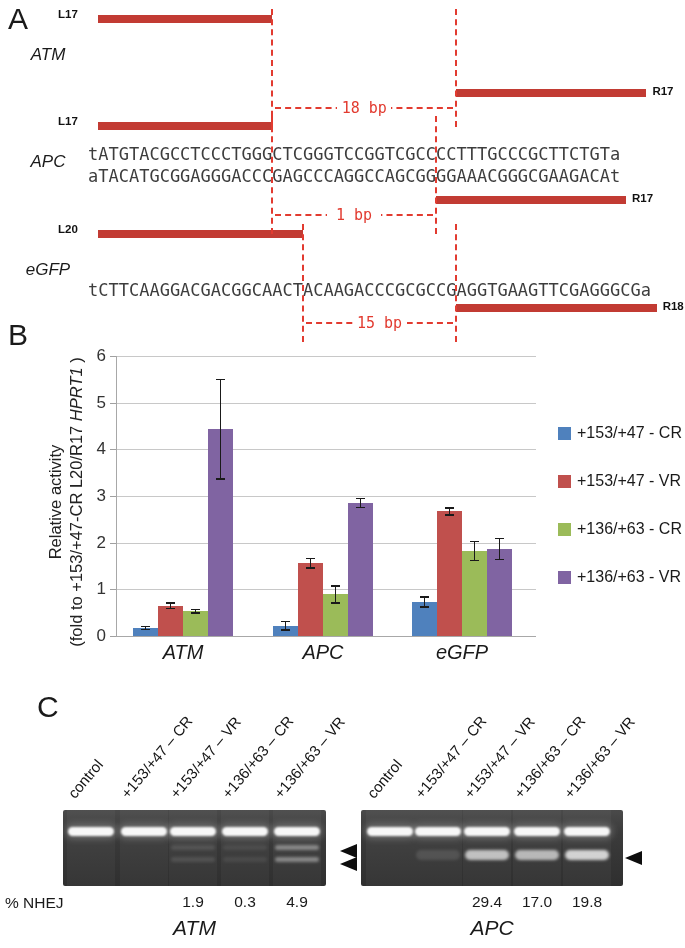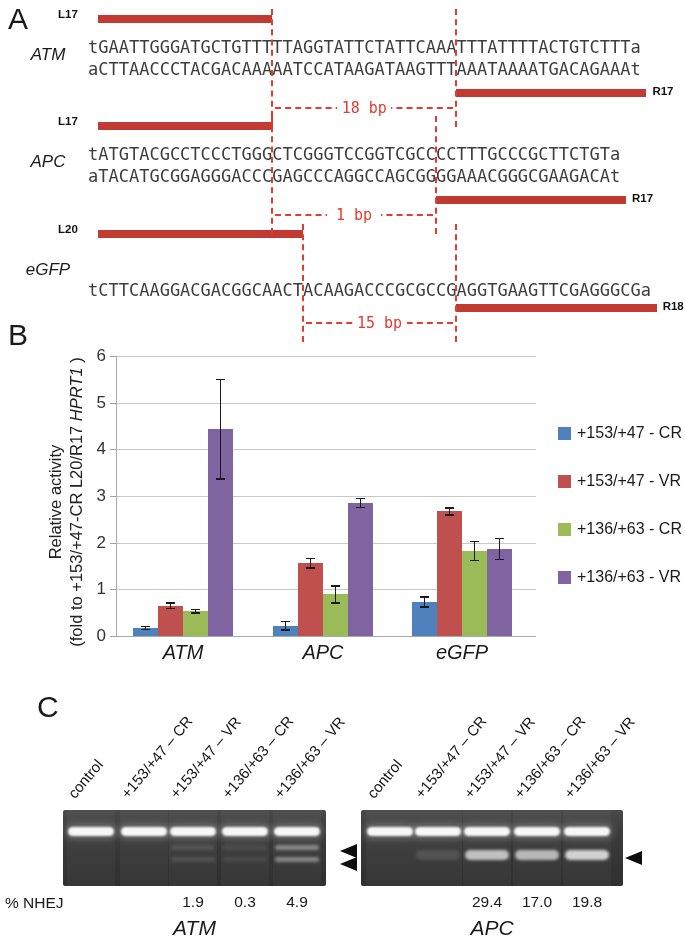--- a/index.html
+++ b/index.html
@@ -38,22 +38,20 @@
 <body>
 
 <div class="fig">
   <div class="pletter" style="left:8px;top:2px">A</div>
   <div class="pletter" style="left:8px;top:318px">B</div>
   <div class="pletter" style="left:37px;top:690px">C</div>
   <div id="pa" class="fig">
       <div class="gene-ital" style="left: 16px; top: 45px; width: 64px; text-align: center;">ATM</div>
       <div class="primer" style="left: 58px; top: 8px;">L17</div>
       <div class="abs" style="left: 98.23px; top: 15px; width: 173.91px; height: 8px; background: rgb(194, 59, 51);"></div>
-      <div class="seq" style="left: 88px; top: 37px;">tGAATTGGGATGCTGTTTTTAGGTATTCTATTCAAATTTATTTTACTGTCTTTa</div>
-      <div class="seq" style="left: 88px; top: 59px;">aCTTAACCCTACGACAAAAATCCATAAGATAAGTTTAAATAAAATGACAGAAAt</div>
       <div class="abs" style="left: 456.28px; top: 89px; width: 190.14px; height: 8px; background: rgb(194, 59, 51);"></div>
       <div class="primer" style="left: 652.42px; top: 85px;">R17</div>
       <div class="vdash" style="left: 271.14px; top: 9px; height: 118px;"></div>
       <div class="vdash" style="left: 455.28px; top: 9px; height: 118px;"></div>
       <div class="hdash" style="left: 275.14px; top: 107px; width: 178.14px;"></div>
       <div class="gaptext" style="left: 337.21px; top: 99px; width: 54px;">18 bp</div>
       <div class="gene-ital" style="left: 16px; top: 152px; width: 64px; text-align: center;">APC</div>
       <div class="primer" style="left: 58px; top: 115px;">L17</div>
       <div class="abs" style="left: 98.23px; top: 122px; width: 173.91px; height: 8px; background: rgb(194, 59, 51);"></div>
       <div class="seq" style="left: 88px; top: 166px;">aTACATGCGGAGGGACCCGAGCCCAGGCCAGCGGGGAAACGGGCGAAGACAt</div>

